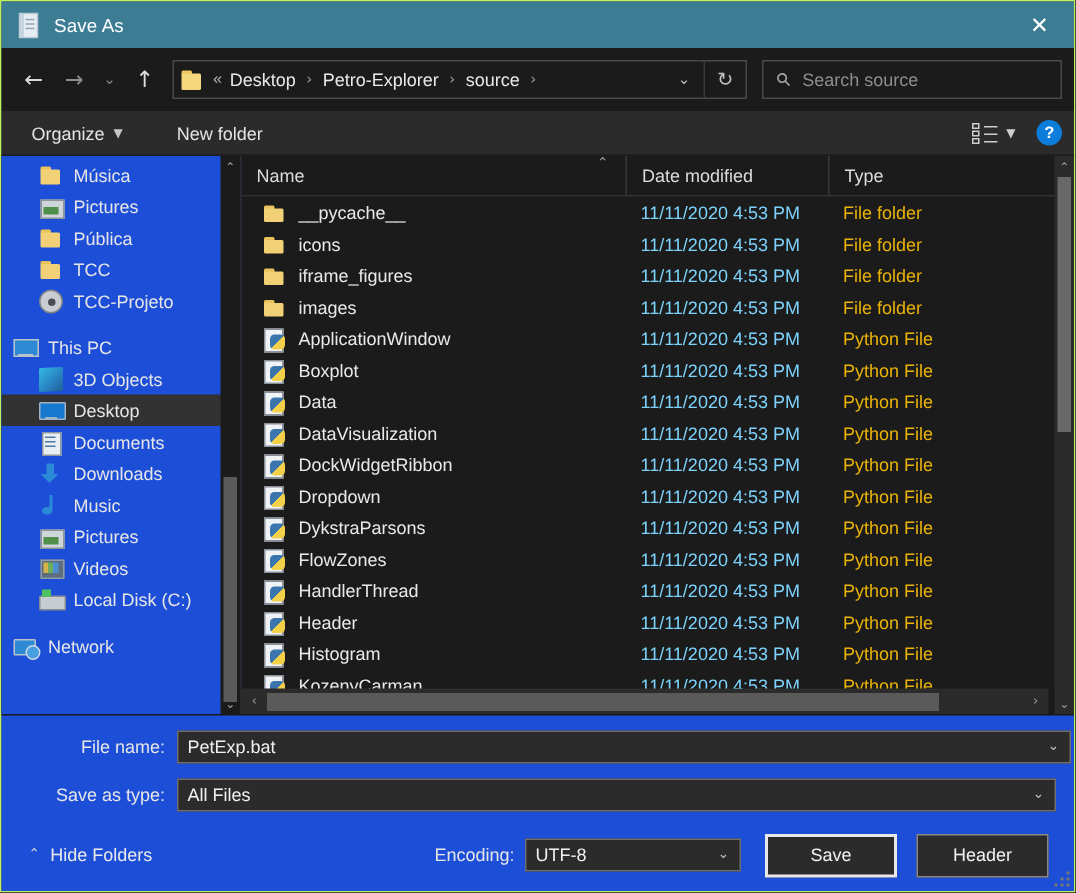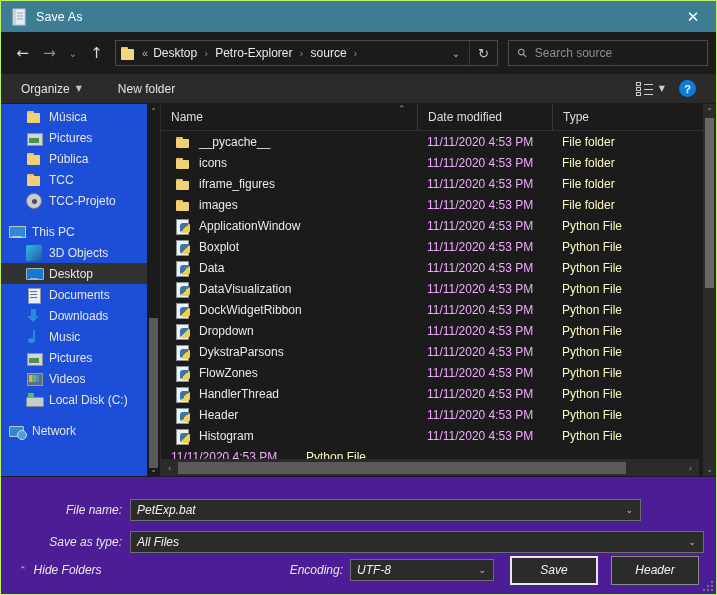--- a/index.html
+++ b/index.html
@@ -106,21 +106,21 @@
     font-size: 12px; color: #a8a8a8; margin-right: 8px;
     font-family: "DejaVu Sans", sans-serif; transform: rotate(-45deg);
   }
   #searchbox .s-ph { font-size: 12px; color: #8e8e8e; }
 
   
   #toolbar {
     height: 30px; min-height: 30px;
     background: #2b2b2b;
     display: flex; align-items: center;
-    padding: 0 20px 0 16px;
+    padding: 0 8px 0 16px;
     border-bottom: 1px solid #1b1b1b;
   }
   .tb-item {
     font-size: 12px; color: #e4e4e4;
     display: flex; align-items: center; height: 100%;
     padding: 0 4px;
   }
   .tb-caret { font-size: 8px; color: #c7c7c7; margin-left: 6px; font-family: "DejaVu Sans", sans-serif; }
   #tb-newfolder { margin-left: 28px; }
   .tb-right { margin-left: auto; display: flex; align-items: center; gap: 0px; }
@@ -231,22 +231,22 @@
 
   #filelist {
     flex: 1; position: relative; overflow: hidden;
     padding-right: 17px; padding-bottom: 17px;
   }
   .frow {
     height: 21px; display: flex; align-items: center;
     font-size: 12px; color: #e9e9e9;
   }
   .fc-name { width: 256px; display: flex; align-items: center; padding-left: 14px; }
-  .fc-date { width: 135px; padding-left: 10px; color: #f0abfc; }
-  .fc-type { flex: 1; padding-left: 10px; color: #fef9c3; }
+  .fc-date { width: 135px; padding-left: 10px; color: #7dd3fc; }
+  .fc-type { flex: 1; padding-left: 10px; color: #eab308; }
   .f-ic { width: 16px; height: 16px; position: relative; margin-right: 8px; flex: 0 0 auto; }
   .f-folder::before { content:''; position:absolute; left:1px; top:3px; width:7px; height:3px; background:#eac25b; border-radius:1px 1px 0 0;}
   .f-folder::after { content:''; position:absolute; left:1px; top:5px; width:13px; height:9px; background:#f2d176; border-radius:1px;}
   .f-py::before { content:''; position:absolute; left:1px; top:1px; width:11px; height:14px; background:#f0f3f6; border:1px solid #8a9097;}
   .f-py::after {
     content:''; position:absolute; left:5px; top:5px; width:10px; height:10px;
     background: linear-gradient(135deg,#3a76ad 0 50%, #f2d049 50% 100%);
     border-radius: 3px;
   }
 
@@ -259,42 +259,41 @@
     color: #9a9a9a; font-size: 9px; font-family: "DejaVu Sans", sans-serif;
   }
   .hscroll .htrack { flex: 1; height: 17px; position: relative; }
   .hscroll .hthumb { position: absolute; top: 3px; left: 0; height: 12px; background: #5a5a5a; }
 
   #filepane > .vscroll { background: #2b2b2b; }
   #filepane > .vscroll .thumb { background: #686868; }
 
   
   #bottom {
-    background: #4c1d95;
+    background: #1d4ed8;
     border-top: 1px solid #1b1b1b;
-    padding: 12px;
+    padding: 0;
     height: 118px; min-height: 118px;
     position: relative;
-    font-style: italic;
   }
   .frm-row { display: flex; align-items: center; margin-top: 10px; }
   .frm-label {
     width: 117px; text-align: right; font-size: 12px; color: #e6e6e6;
     padding-right: 8px; flex: 0 0 auto;
   }
   .combo {
     height: 22px; border: 1px solid #6e6e6e; background: #2b2b2b;
     display: flex; align-items: center; position: relative;
   }
   .combo .cval { font-size: 12px; color: #f0f0f0; padding-left: 6px; }
   .combo .ccar {
     position: absolute; right: 7px; top: 50%; transform: translateY(-50%);
     font-size: 9px; color: #c8c8c8; font-family: "DejaVu Sans", sans-serif;
   }
-  #filename-combo { width: 511px; }
+  #filename-combo { width: 596px; }
   #savetype-combo { width: 586px; }
 
   #bottom-actions {
     position: absolute; left: 0; right: 0; bottom: 0; height: 48px;
     display: flex; align-items: center;
   }
   #hide-folders {
     display: flex; align-items: center; gap: 7px;
     margin-left: 18px; font-size: 12px; color: #eaeaea;
   }
@@ -589,20 +588,24 @@
           </div>
           <div class="frow">
             <div class="fc-name">
               <span class="f-ic f-py"></span>
               <span>Histogram</span>
             </div>
             <div class="fc-date">11/11/2020 4:53 PM</div>
             <div class="fc-type">Python File</div>
           </div>
           <div class="frow">
+            <div class="fc-name">
+              <span class="f-ic f-py"></span>
+              <span>KozenyCarman</span>
+            </div>
             <div class="fc-date">11/11/2020 4:53 PM</div>
             <div class="fc-type">Python File</div>
           </div>
         </div>
 
       <div class="hscroll">
         <div class="arr">‹</div>
         <div class="htrack">
           <div class="hthumb" style="left:0;width:448px;"></div>
         </div>

